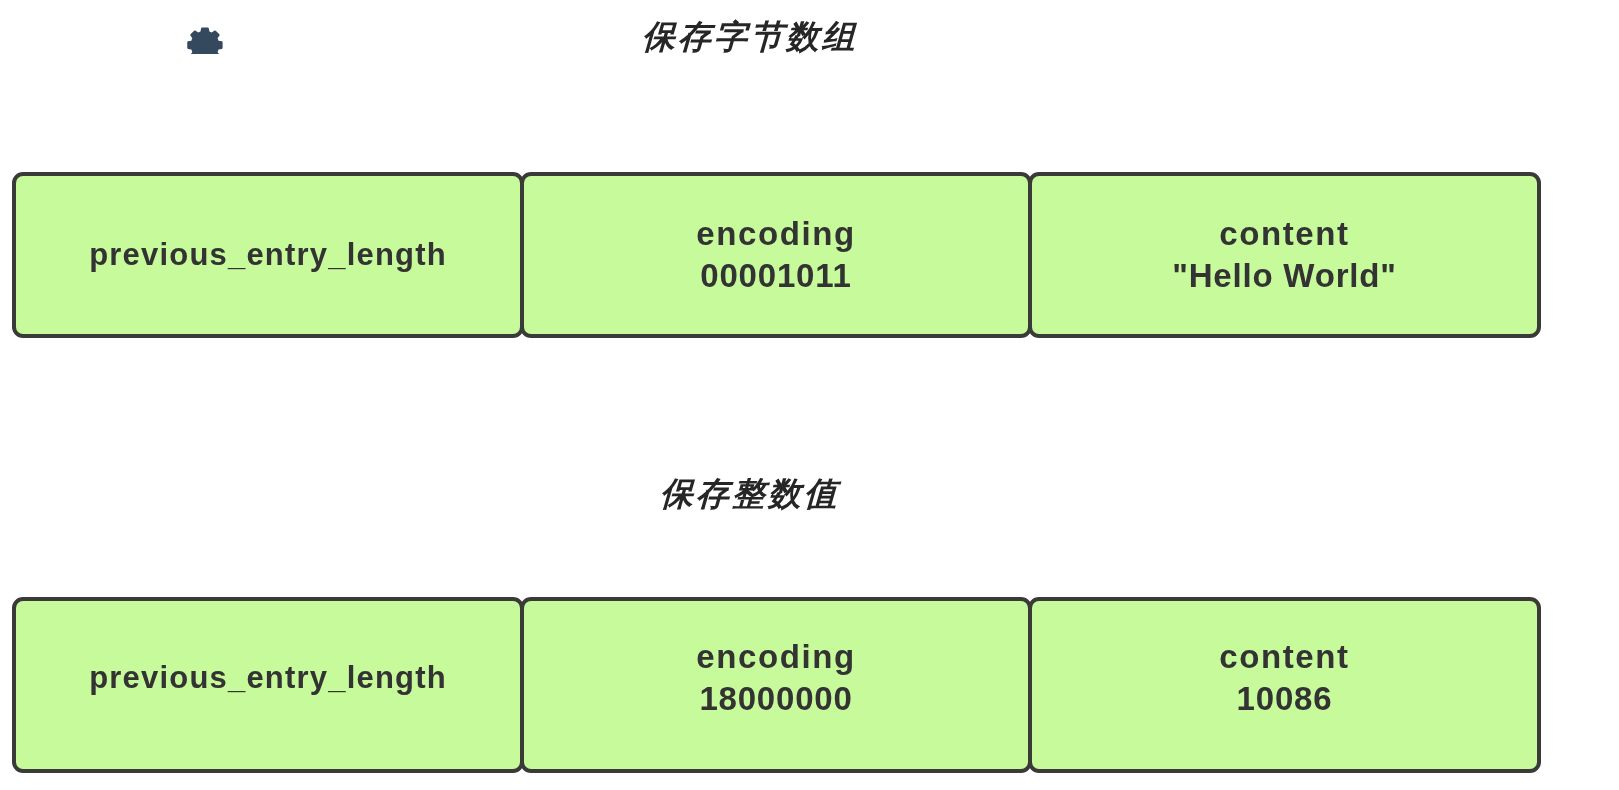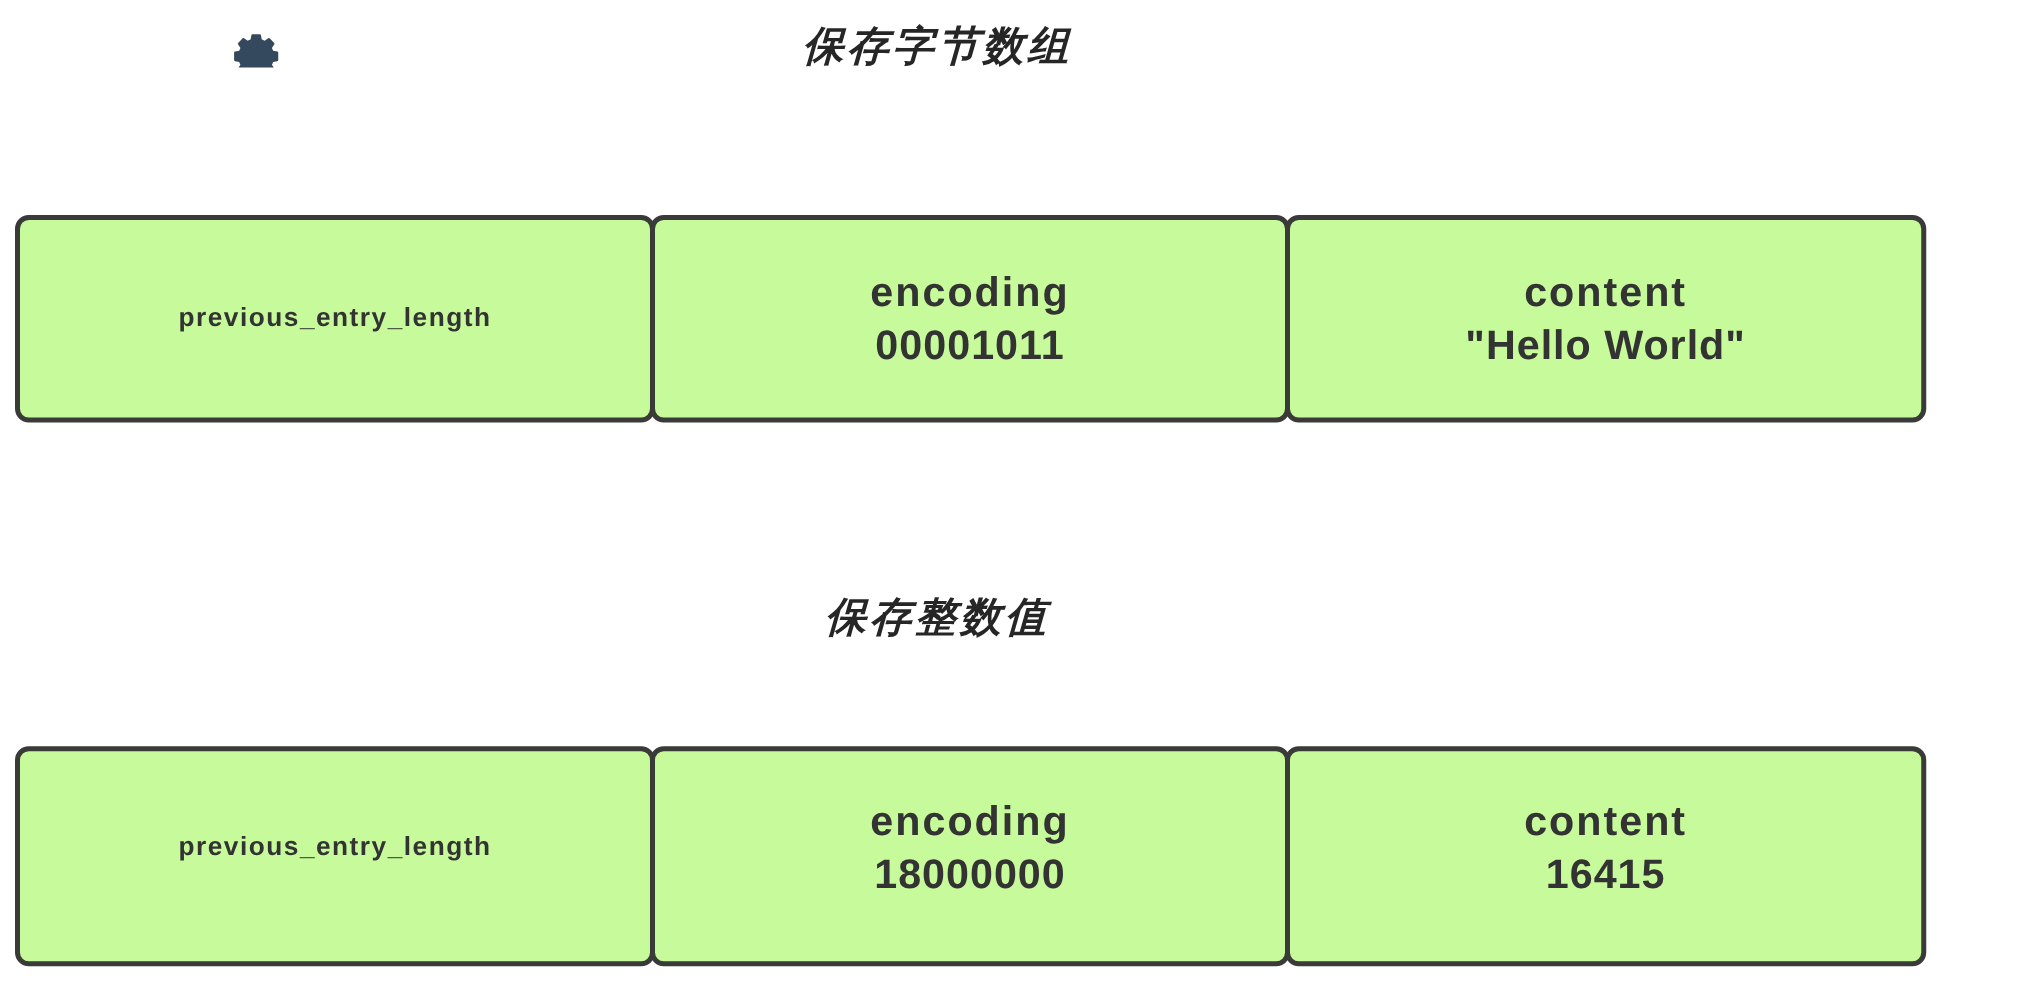--- a/index.html
+++ b/index.html
@@ -89,21 +89,21 @@
     display: block;
     font-size: 33px;
     line-height: 1.27;
     letter-spacing: 1.6px;
     white-space: nowrap;
   }
   .cell-line.sub {
     letter-spacing: 0.8px;
   }
   .cell.c-prev .cell-line {
-    font-size: 21px;
+    font-size: 31px;
     letter-spacing: 1.2px;
   }
 
   
   .entry-row.row2 .cell { padding-bottom: 14px; }
 </style>
 </head>
 <body>
 
 <svg class="gear-icon" viewBox="0 0 24 24" xmlns="http://www.w3.org/2000/svg" aria-hidden="true">
@@ -132,15 +132,15 @@
 <div class="entry-row row2">
   <div class="cell c-prev">
     <span class="cell-line">previous_entry_length</span>
   </div>
   <div class="cell c-enc">
     <span class="cell-line">encoding</span>
     <span class="cell-line sub">18000000</span>
   </div>
   <div class="cell c-cont">
     <span class="cell-line">content</span>
-    <span class="cell-line sub">16415</span>
+    <span class="cell-line sub">10086</span>
   </div>
 </div>
 
 </body></html>

